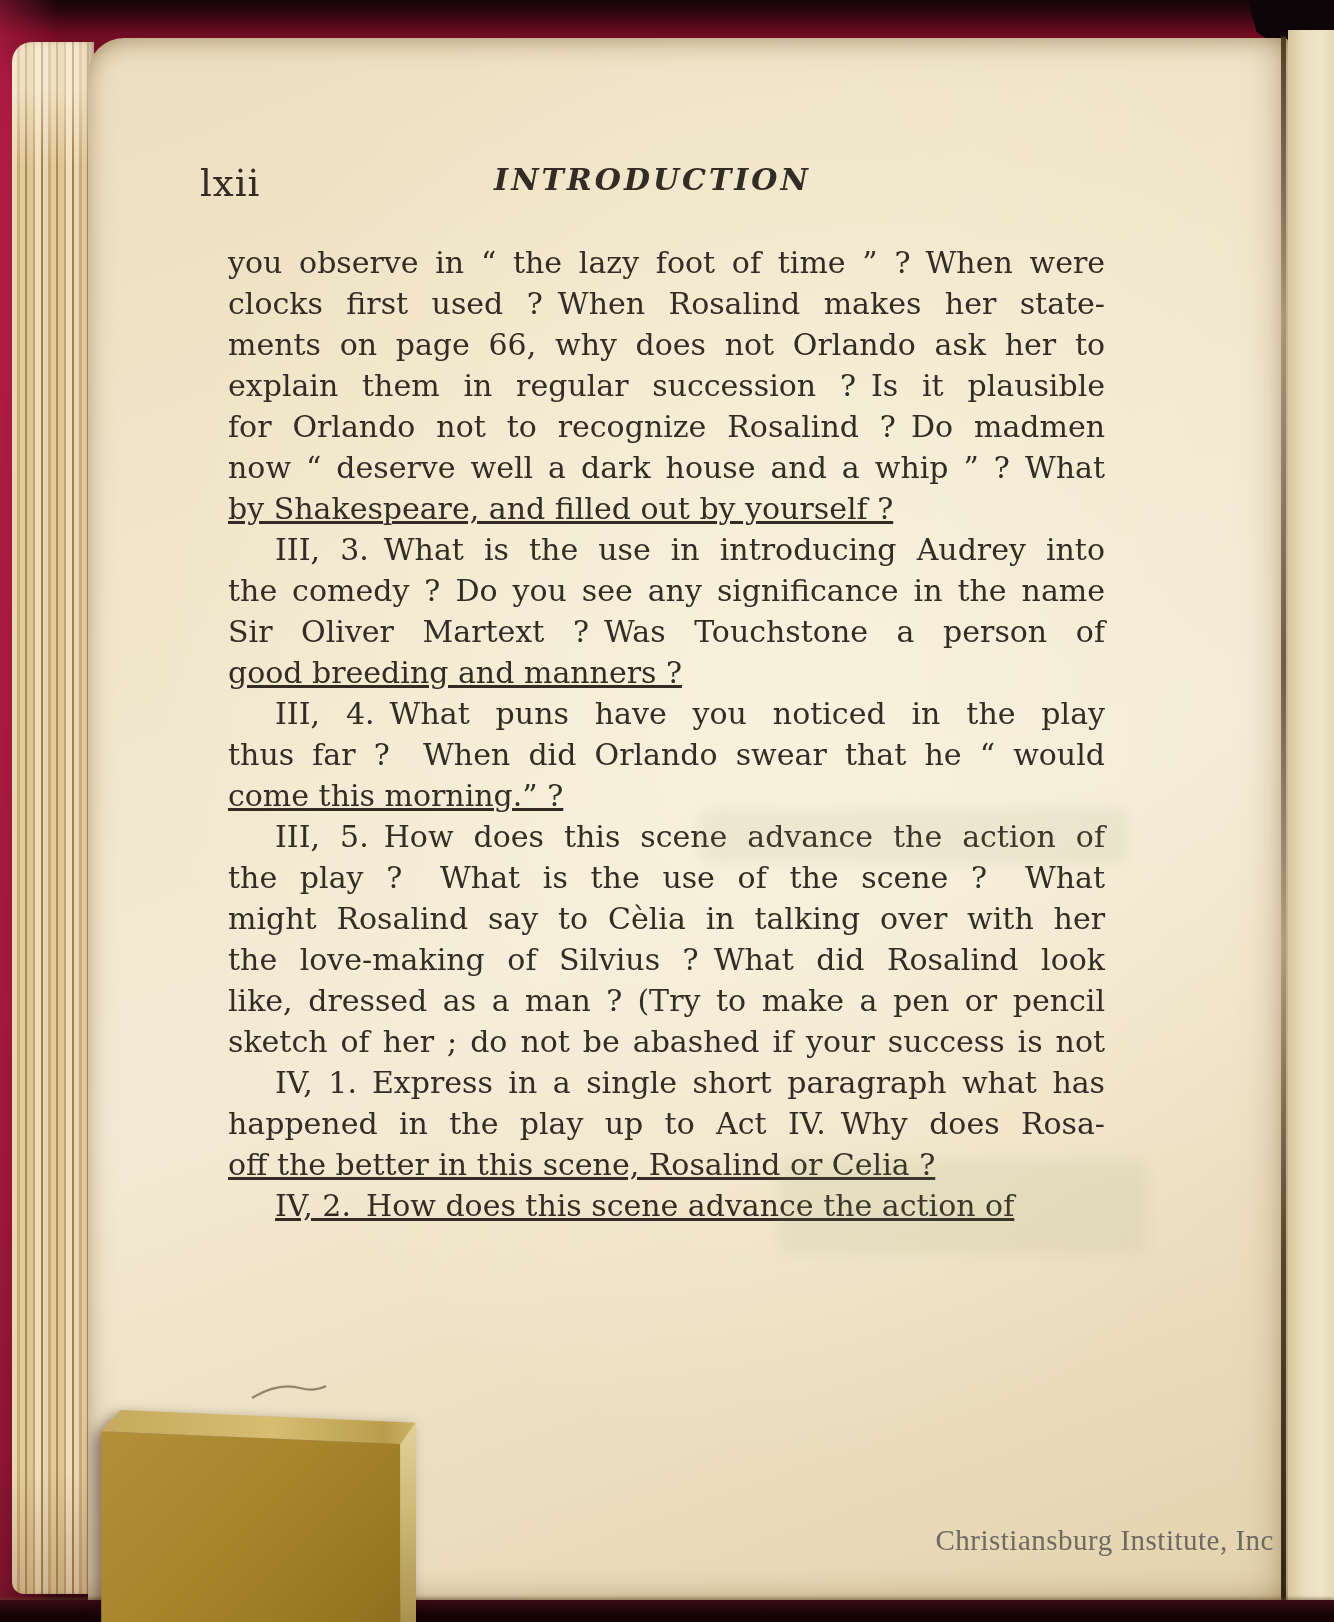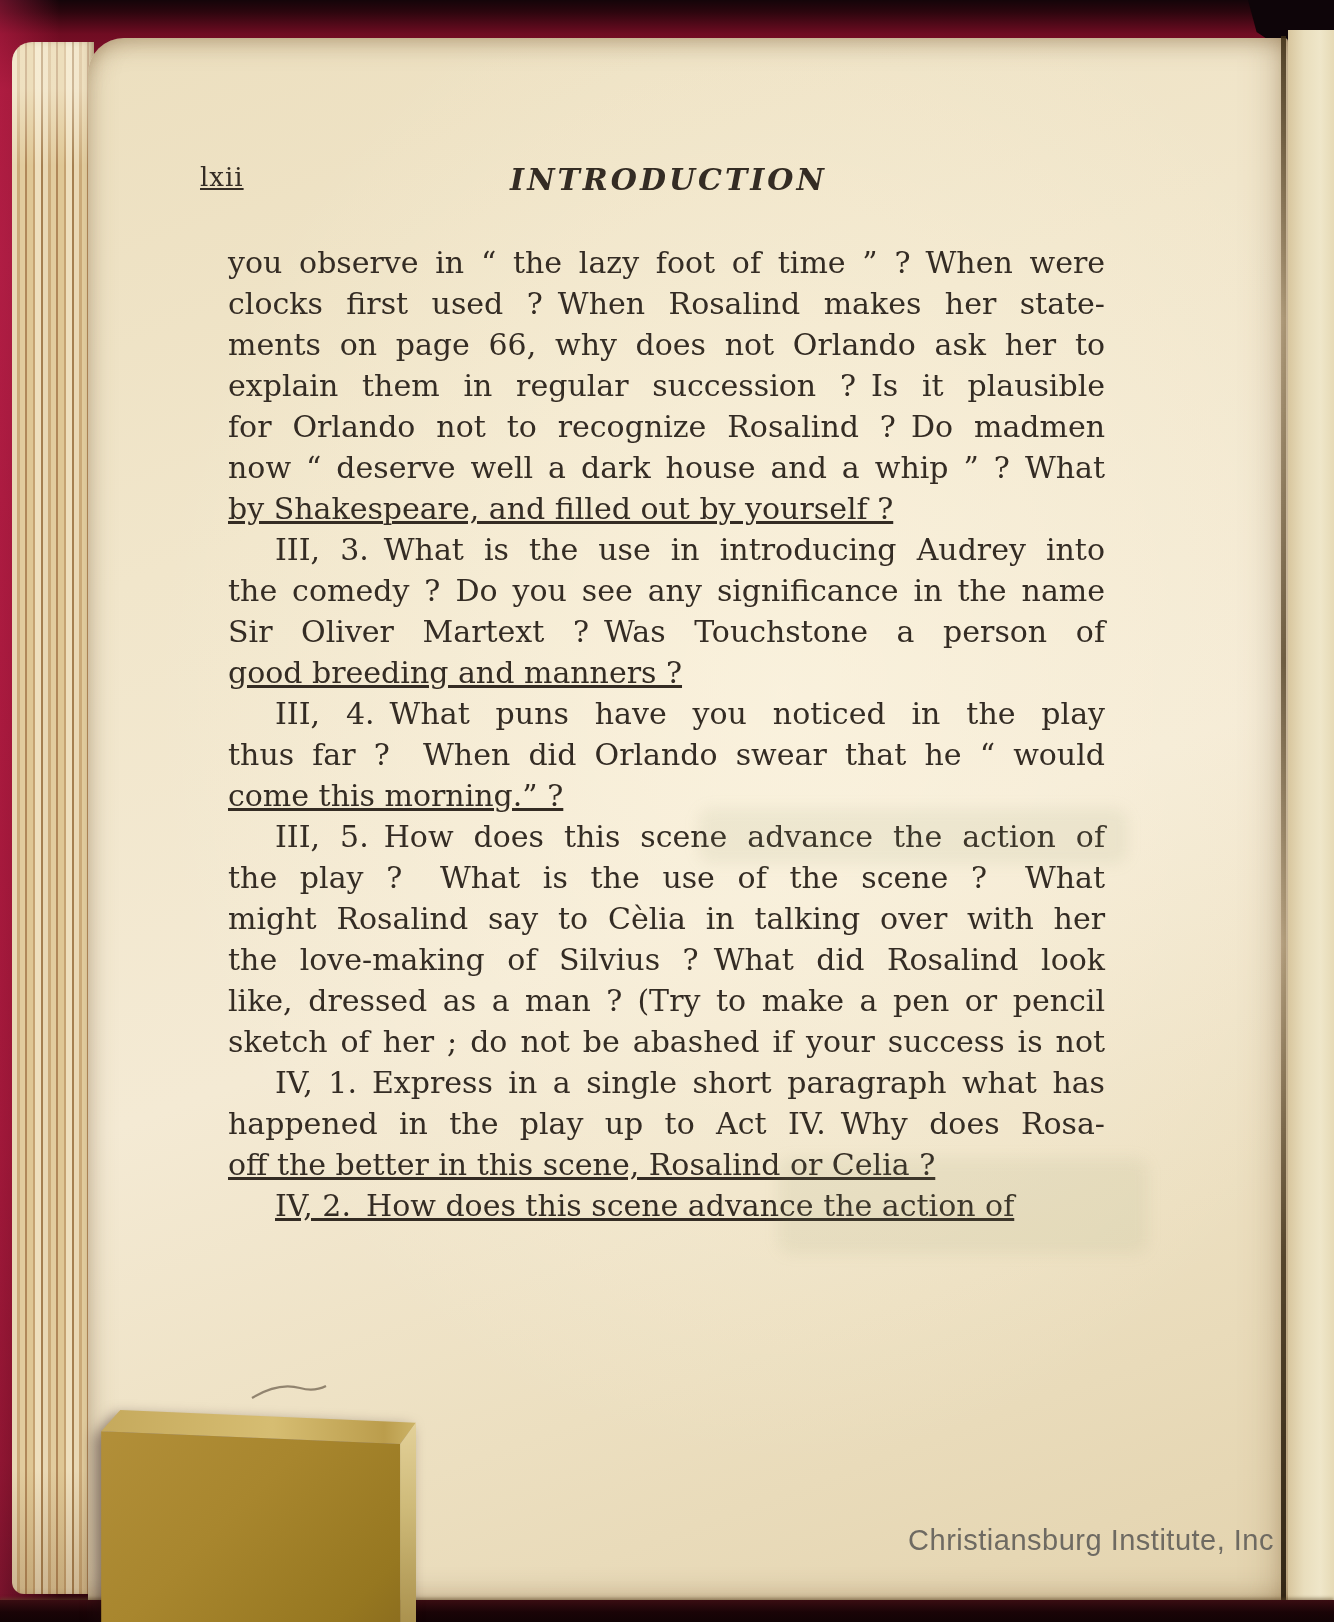--- a/index.html
+++ b/index.html
@@ -39,24 +39,24 @@
       radial-gradient(ellipse 900px 1100px at 58% 42%, rgba(255,248,230,.55), rgba(255,248,230,0) 70%),
       linear-gradient(160deg,#ecdfbf 0%,#f1e6cb 28%,#f4ead4 55%,#ecdfc0 78%,#e3d3ae 100%);
     box-shadow:
       inset 0 16px 26px -14px rgba(120,88,48,.5),
       inset -30px 0 40px -28px rgba(120,88,48,.55),
       inset 0 -20px 30px -18px rgba(120,88,48,.45),
       inset 22px 0 30px -24px rgba(120,88,48,.35);
   }
   .page-number{
     position:absolute;left:112px;top:124px;
-    font-size:26px;color:var(--ink,#342c24);letter-spacing:1px;text-decoration:underline;
+    font-size:37px;color:var(--ink,#342c24);letter-spacing:1px;
   }
   .running-header{
-    position:absolute;left:128px;top:124px;width:905px;text-align:center;
+    position:absolute;left:112px;top:124px;width:905px;text-align:center;
     font-size:30px;font-style:italic;font-weight:bold;
     letter-spacing:3px;color:var(--ink,#342c24);
   }
   .page-body{
     position:absolute;left:112px;top:204px;width:905px;
     font-size:30px;line-height:41px;color:var(--ink,#342c24);
   }
   .line{text-align:justify;text-align-last:justify;margin-left:28px;}
   .line.end{text-align:center;text-align-last:left;text-decoration:underline;}
   .line.indent{padding-left:47px;}
@@ -94,21 +94,21 @@
     background:linear-gradient(135deg,#b3903a 0%,#a8862e 45%,#967720 85%,#8a6c1e 100%);
   }
   .gb-right{
     position:absolute;inset:0;
     clip-path:polygon(95% 16%,100% 6%,100% 100%,95% 100%);
     background:linear-gradient(180deg,#e6d49e,#cfbb7a 45%,#ab924e 100%);
   }
   .scratch{position:absolute;left:248px;top:1380px;}
   .watermark{
     position:absolute;right:60px;top:1524px;
-    font-family:Liberation Sans, sans-serif;
+    font-family:Liberation Serif, serif;
     font-size:29px;letter-spacing:.5px;
     color:var(--wm,#6e6a62);
   }
 </style>
 </head>
 <body>
 
 <div class="photo">
 
   <div class="top-right-black"></div>

